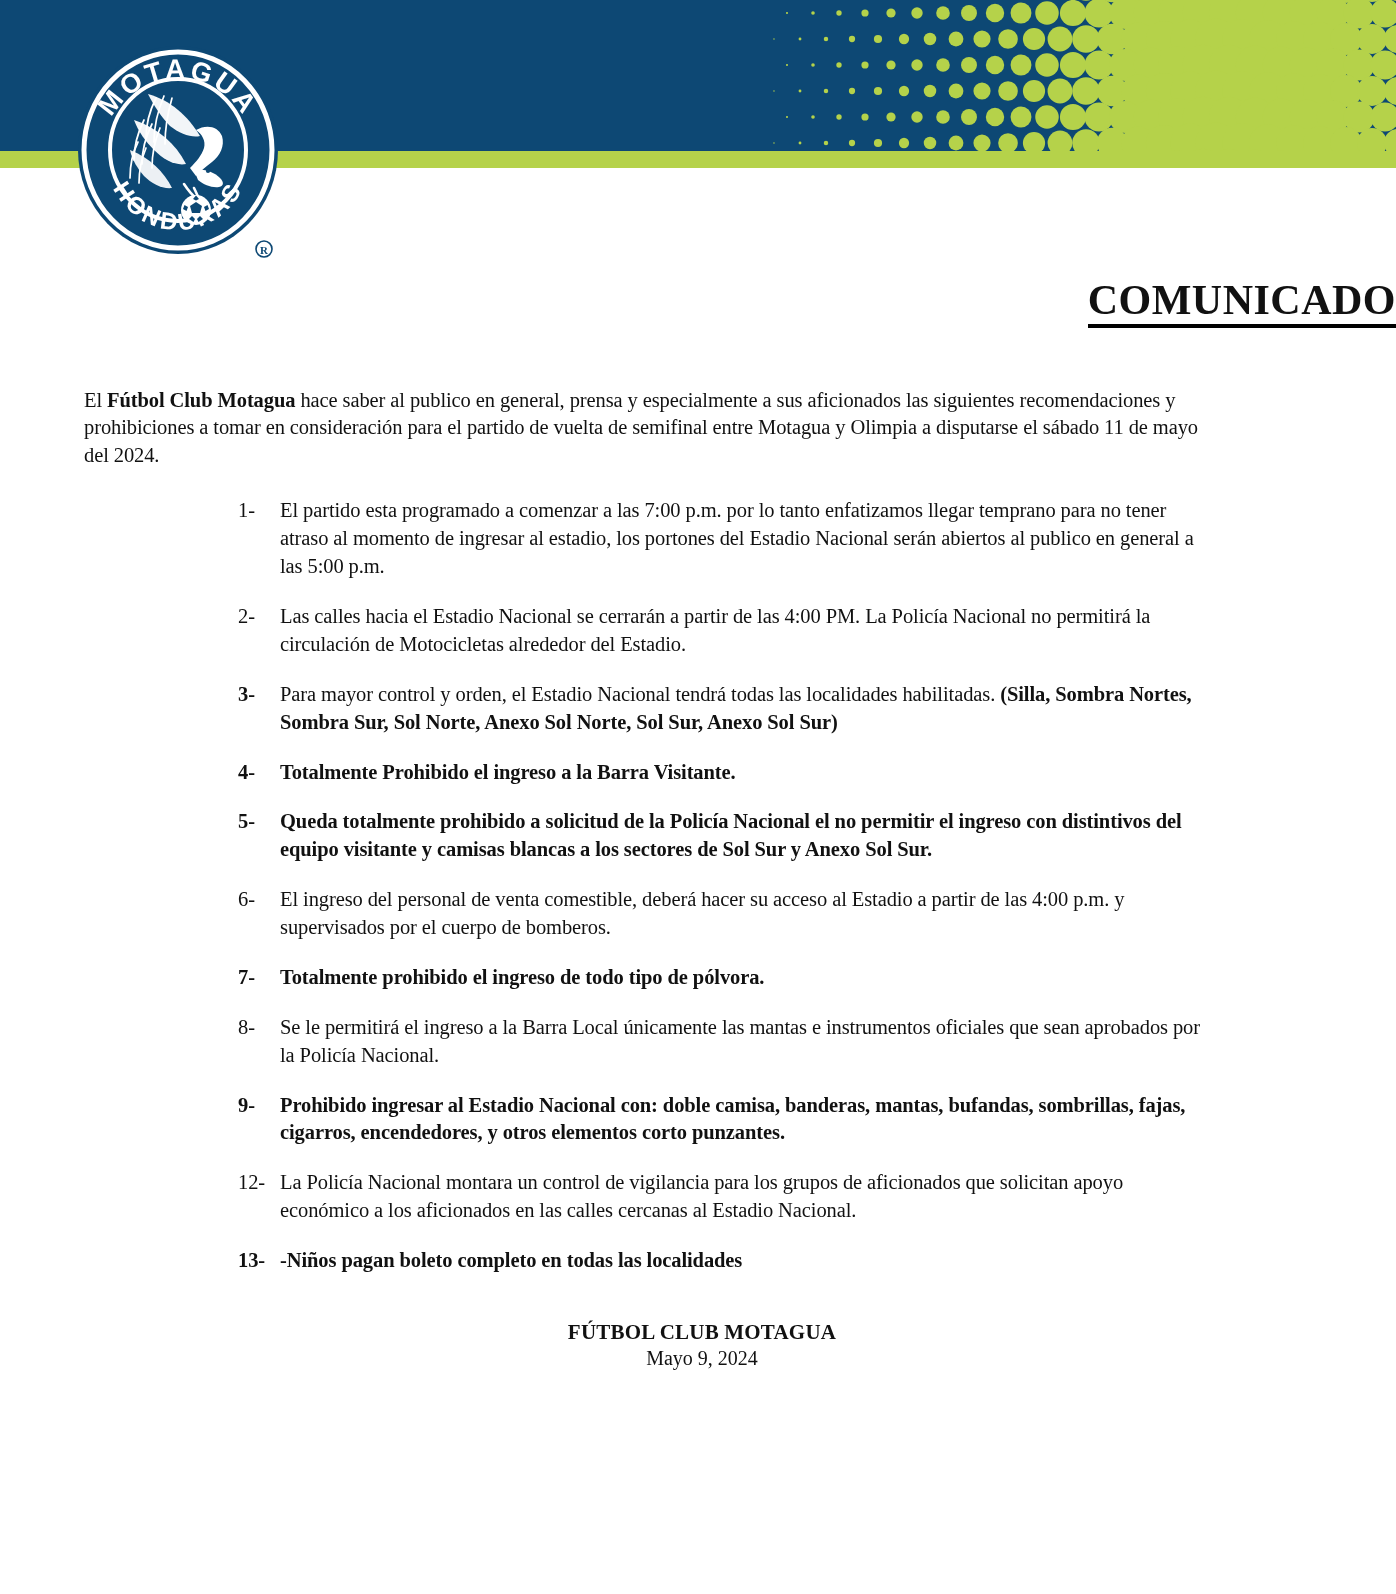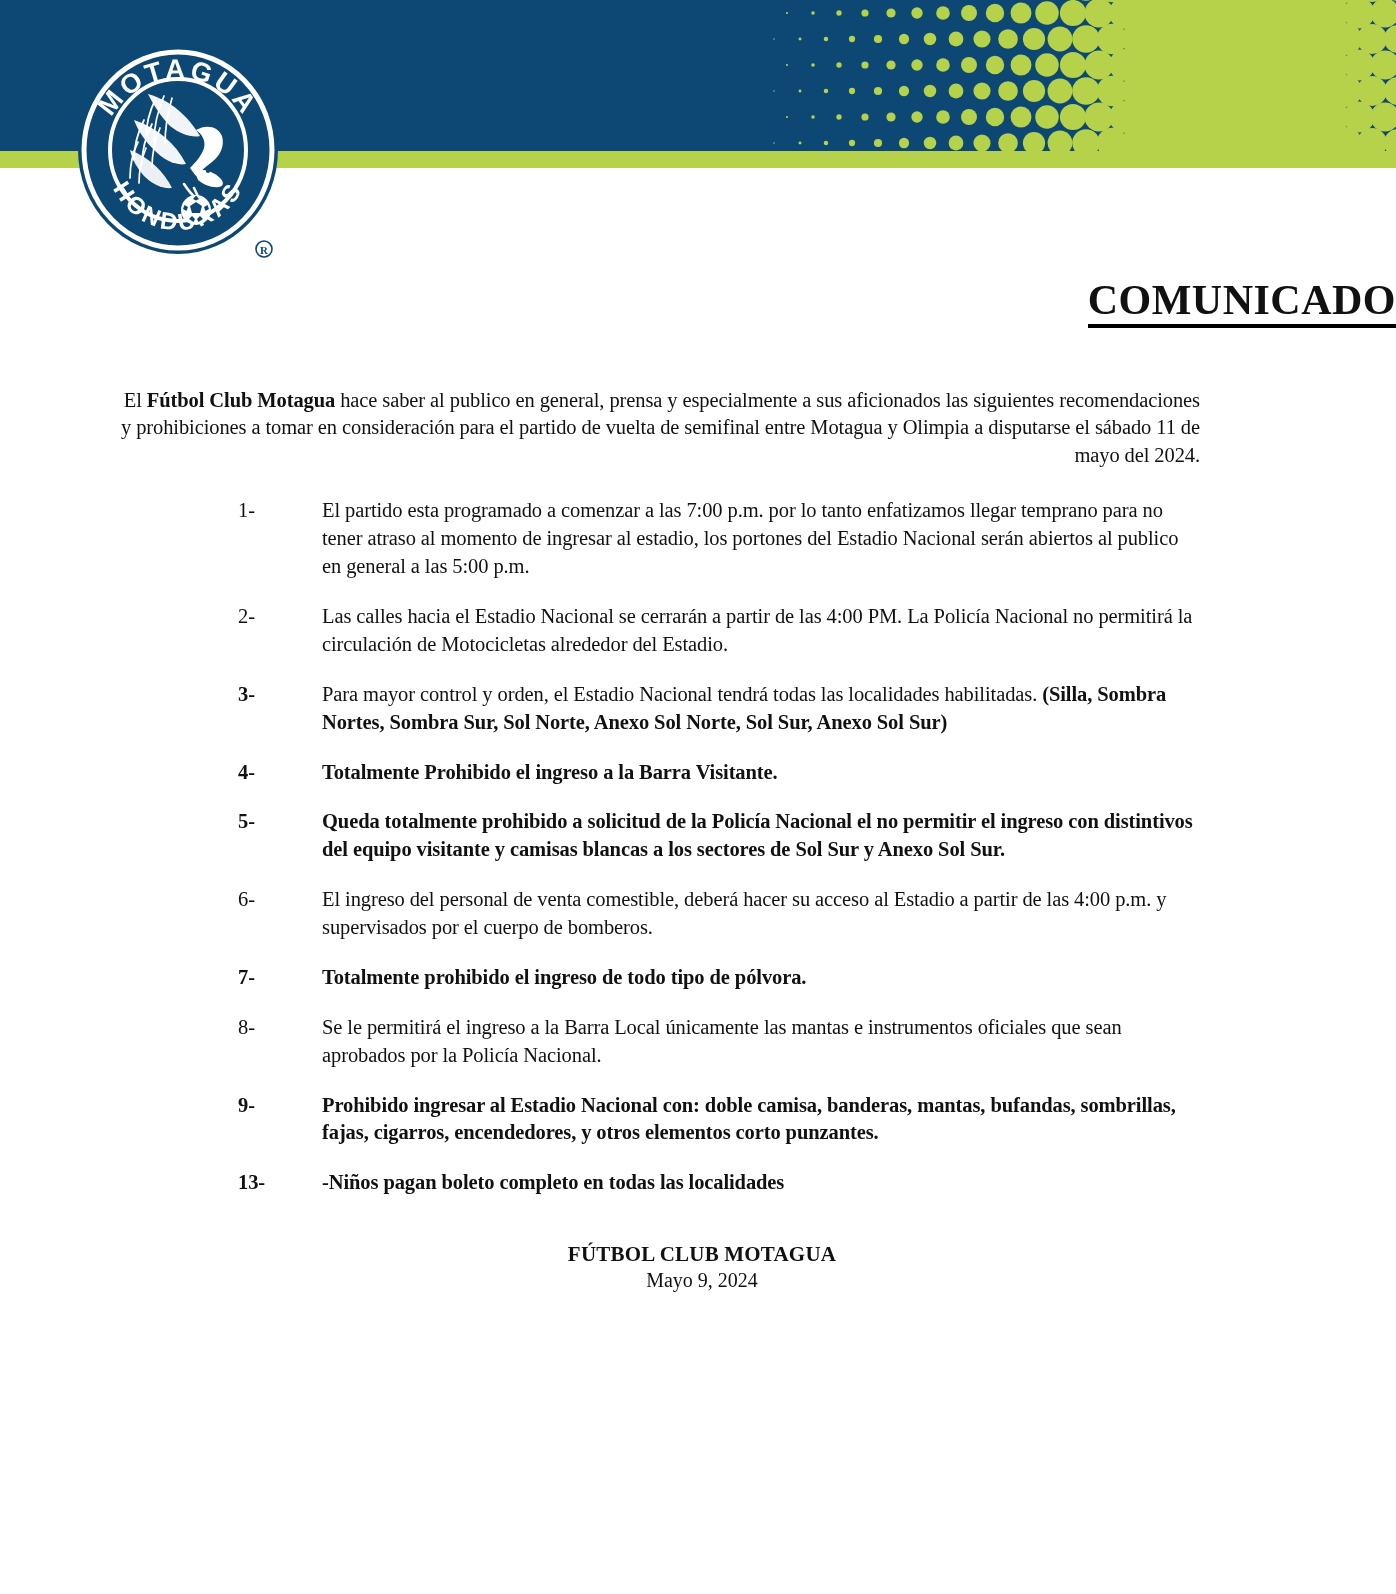--- a/index.html
+++ b/index.html
@@ -76,45 +76,45 @@
     letter-spacing: 0.5px;
     margin: 0;
     padding: 0 0 0 10px;
   }
   .title span {
     border-bottom: 4px solid #000;
     padding-bottom: 1px;
   }
 
   .intro {
-    margin: 63px 196px 0 110px;
+    margin: 63px 196px 0 84px;
     font-size: 20.5px;
     line-height: 1.34;
-    text-align: right;
+    text-align: left;
     letter-spacing: -0.1px;
   }
   .intro b { font-weight: bold; }
 
   .items {
     margin: 28px 196px 0 238px;
   }
   .item {
     display: flex;
     align-items: flex-start;
     margin-bottom: 22px;
     font-size: 20.5px;
     line-height: 1.36;
     letter-spacing: -0.1px;
   }
   .item .num {
     flex: 0 0 42px;
     text-align: left;
     padding-top: 0;
   }
-  .item .body { flex: 1 1 auto; margin-left: 42px; }
+  .item .body { flex: 1 1 auto; }
   .item.bold .num,
   .item.bold .body { font-weight: bold; }
   .item .body b { font-weight: bold; }
 
   .item.tight .body { line-height: 1.28; }
   .item .sub { display: block; }
 
   
   .signature {
     margin: 44px 0 0 0;
@@ -461,20 +461,24 @@
         <span class="body">Se le permitirá el ingreso a la Barra Local únicamente las mantas e instrumentos oficiales que sean aprobados por la Policía Nacional.</span>
       </div>
 
       <div class="item bold">
         <span class="num">9-</span>
         <span class="body">Prohibido ingresar al Estadio Nacional con: doble camisa, banderas, mantas, bufandas, sombrillas, fajas, cigarros, encendedores, y otros elementos corto punzantes.</span>
       </div>
 
 
 
+      <div class="item">
+        <span class="num">12-</span>
+        <span class="body">La Policía Nacional montara un control de vigilancia para los grupos de aficionados que solicitan apoyo económico a los aficionados en las calles cercanas al Estadio Nacional.</span>
+      </div>
 
       <div class="item bold tight">
         <span class="num">13-</span>
         <span class="body">
           <span class="sub">-Niños pagan boleto completo en todas las localidades</span>
         </span>
       </div>
 
     </div>
 

